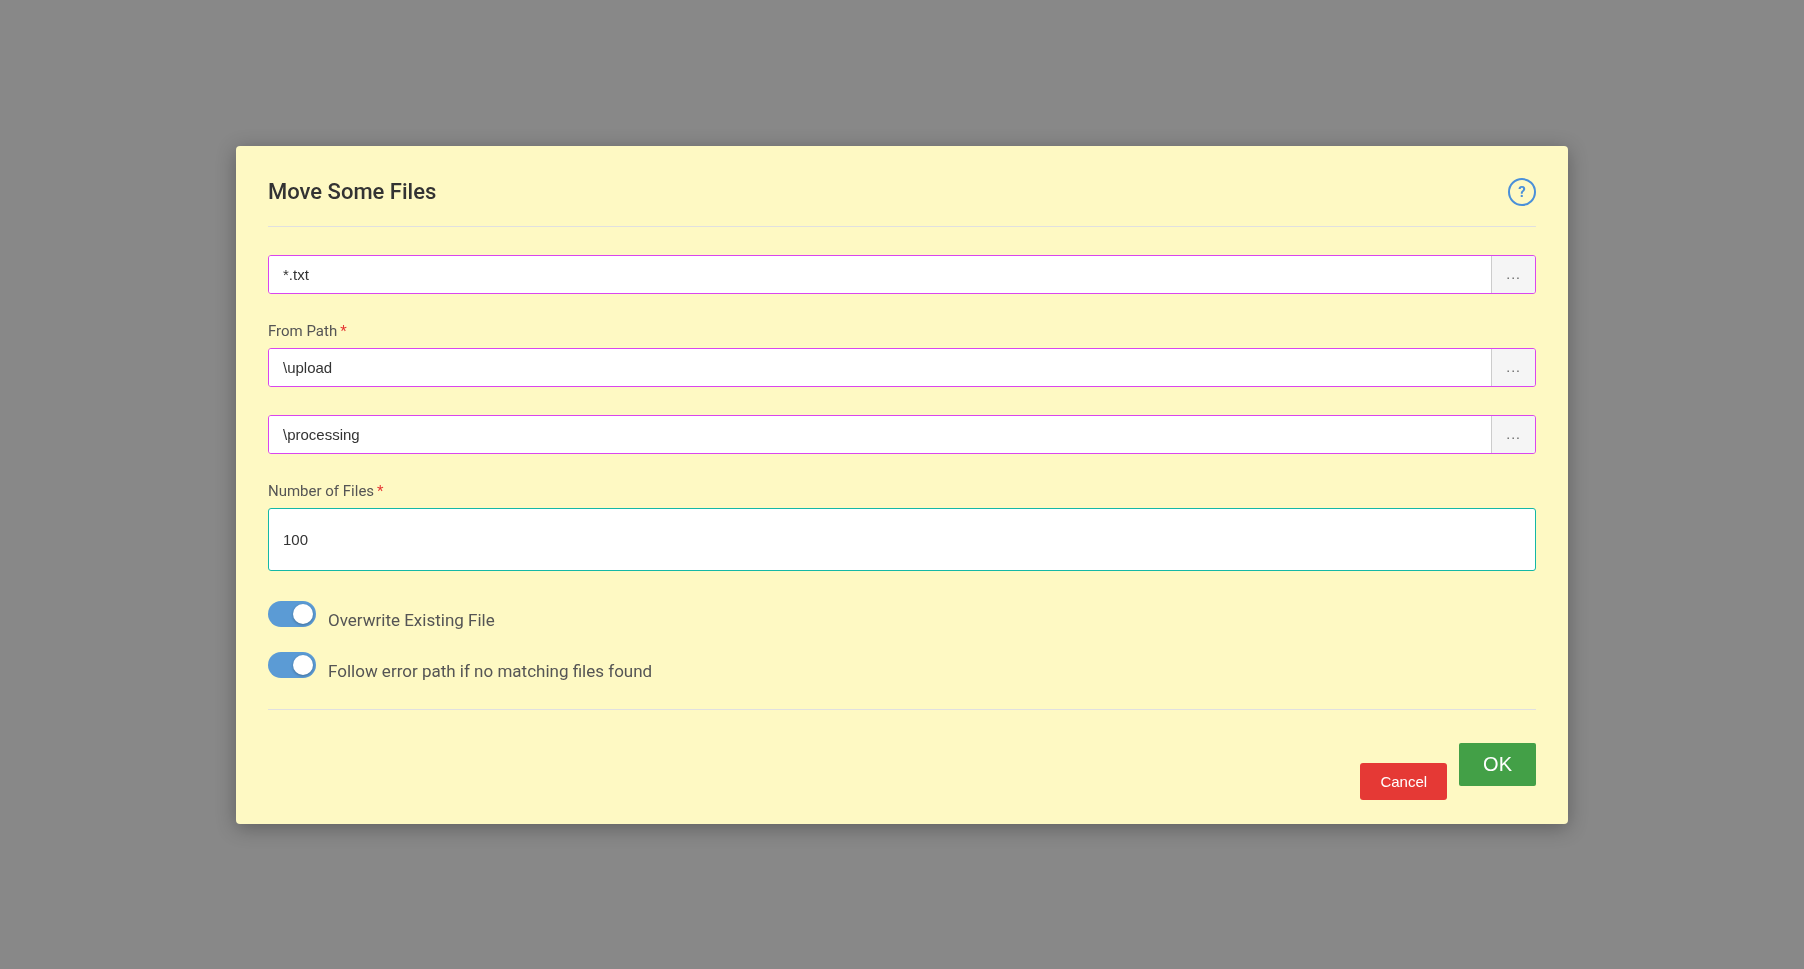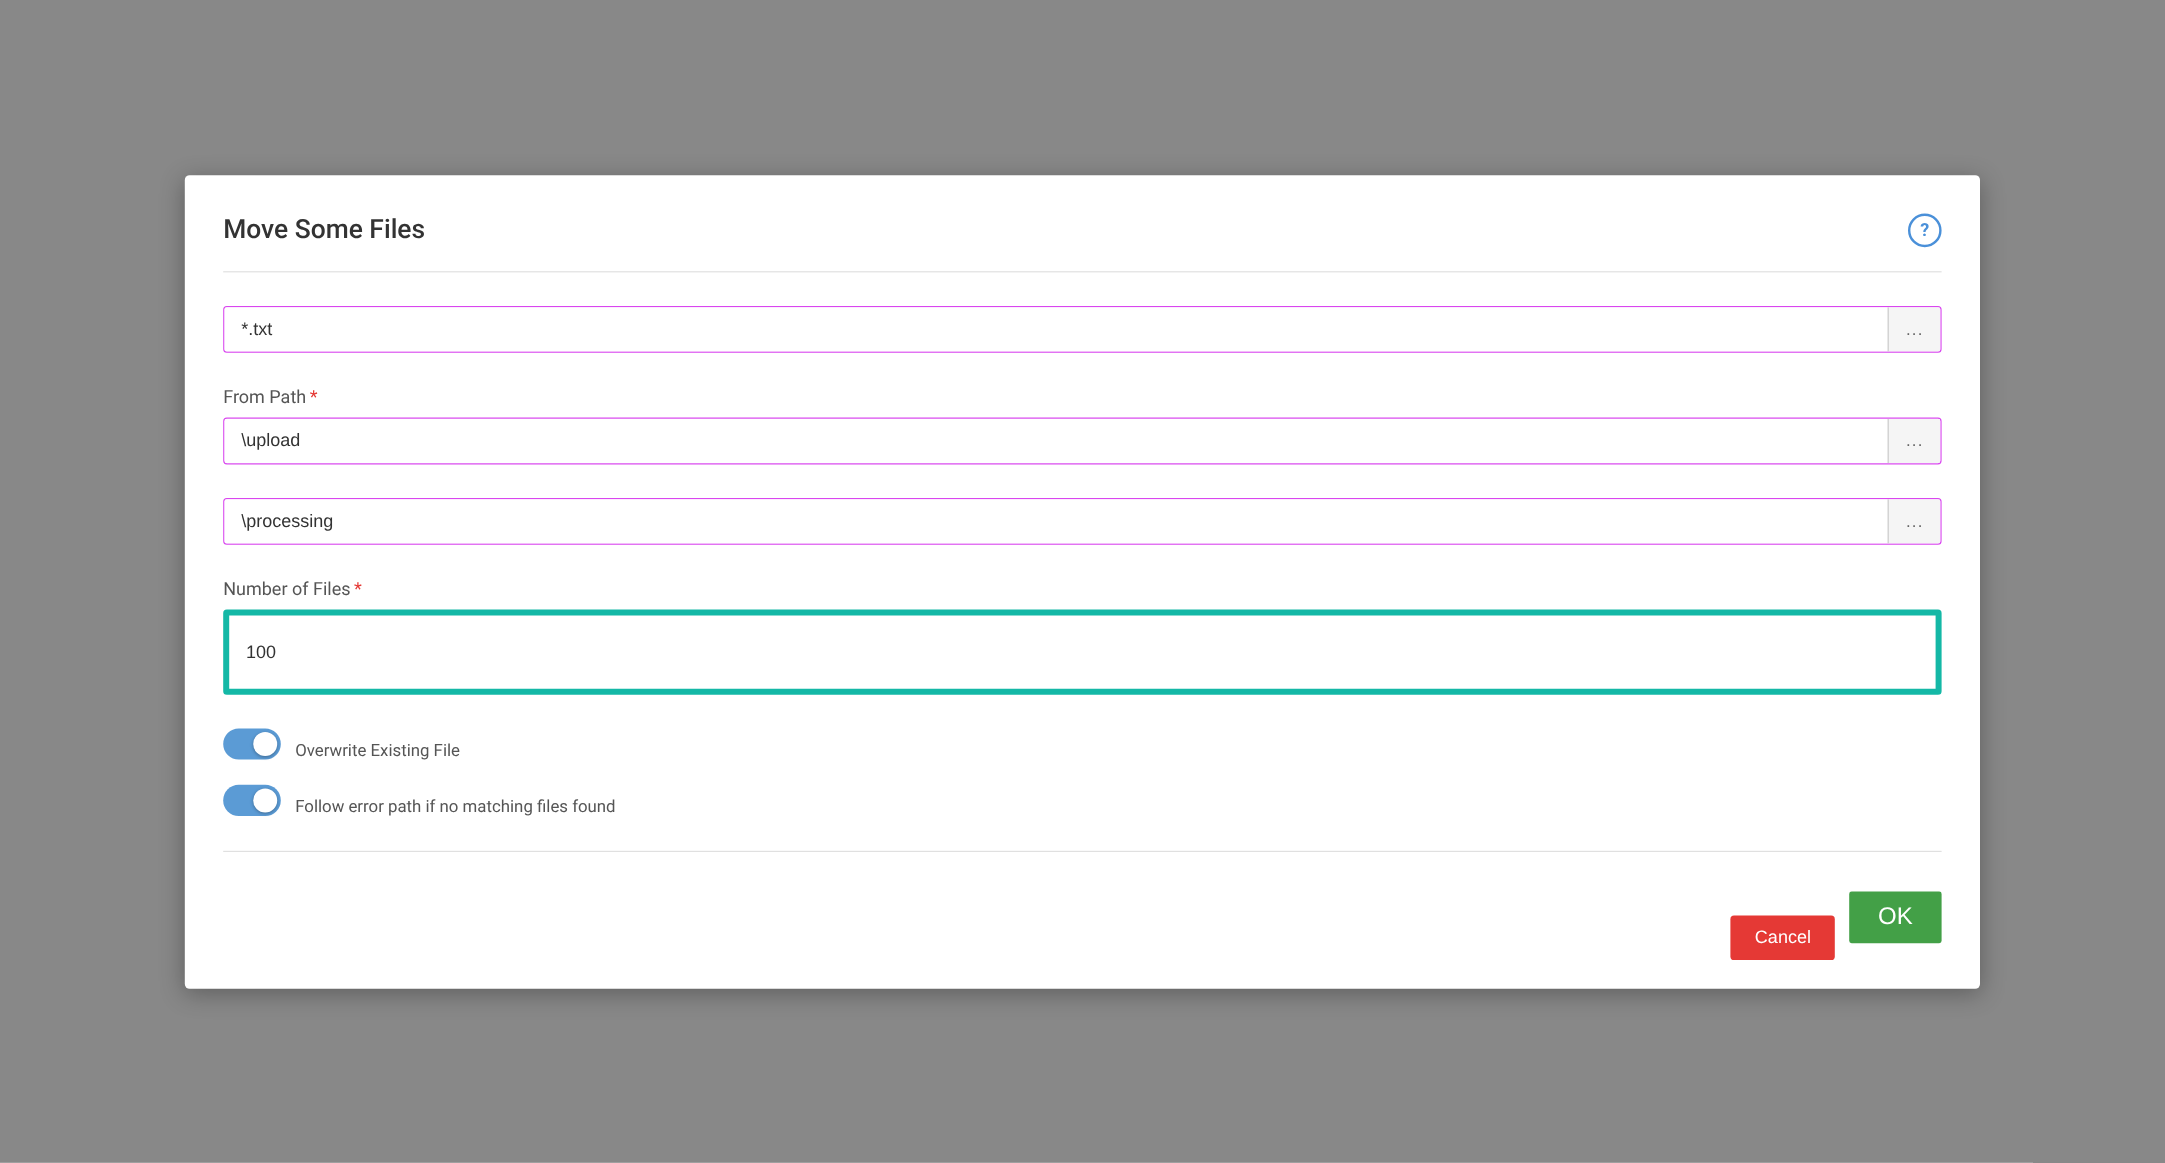--- a/index.html
+++ b/index.html
@@ -11,23 +11,23 @@
     body {
       background: #888;
       display: flex;
       justify-content: center;
       align-items: center;
       min-height: 100vh;
       font-family: -apple-system, BlinkMacSystemFont, 'Segoe UI', Roboto, sans-serif;
     }
 
     .dialog {
-      background: #ffffff;
+      background: #fef9c3;
       border-radius: 4px;
-      width: 1496px;
+      width: 1332px;
       max-width: 95vw;
       padding: 32px 32px 24px 32px;
       position: relative;
       box-shadow: 0 4px 20px rgba(0,0,0,0.3);
     }
 
     .dialog-header {
       display: flex;
       justify-content: space-between;
       align-items: center;
@@ -97,35 +97,35 @@
       cursor: pointer;
       color: #666;
       font-size: 14px;
       letter-spacing: 1px;
     }
 
     .simple-input {
       width: 100%;
       padding: 22px 14px;
       font-size: 15px;
-      border: 5px solid #14b8a6;
+      border: 1px solid #14b8a6;
       border-radius: 3px;
       outline: none;
       color: #333;
     }
 
     .toggle-group {
       display: flex;
       align-items: center;
       gap: 12px;
       margin-bottom: 20px;
     }
 
     .toggle-label {
-      font-size: 14px;
+      font-size: 17px;
       color: #555;
       margin-top: 11px;
     }
 
     .toggle {
       position: relative;
       width: 48px;
       height: 26px;
       cursor: pointer;
     }

